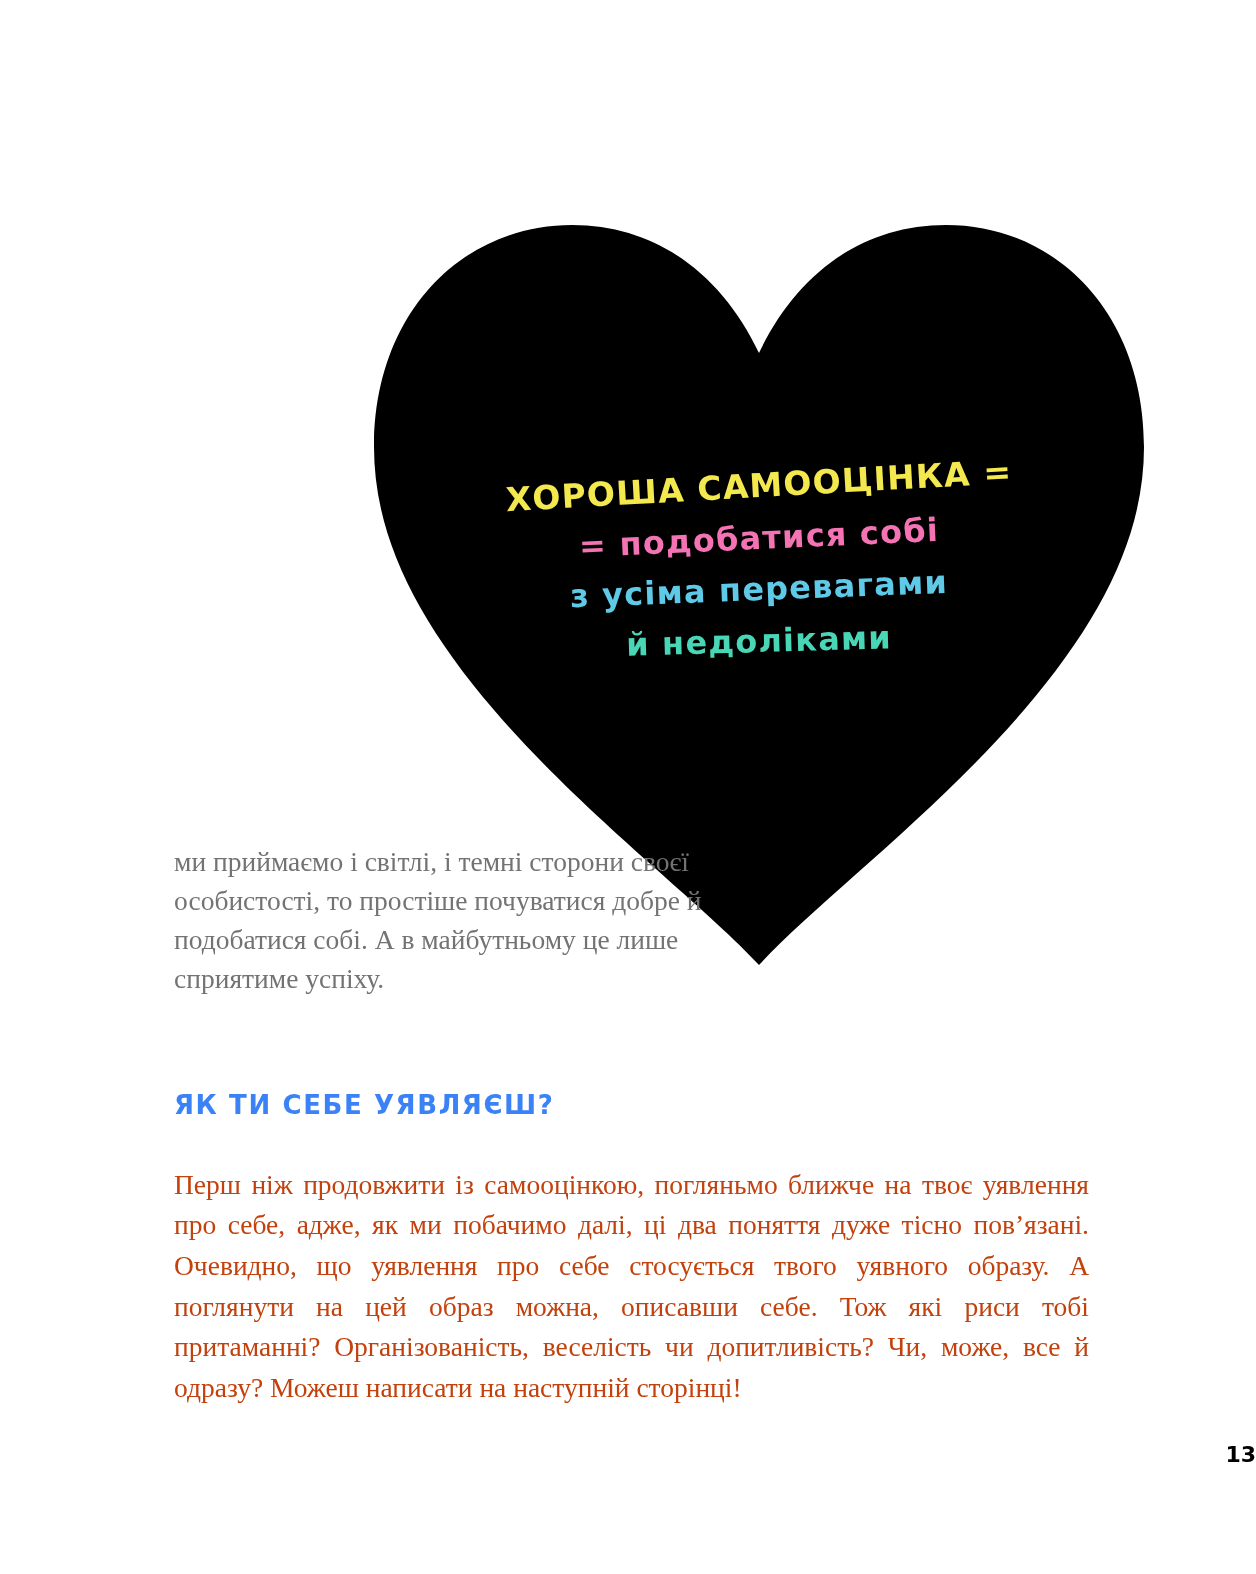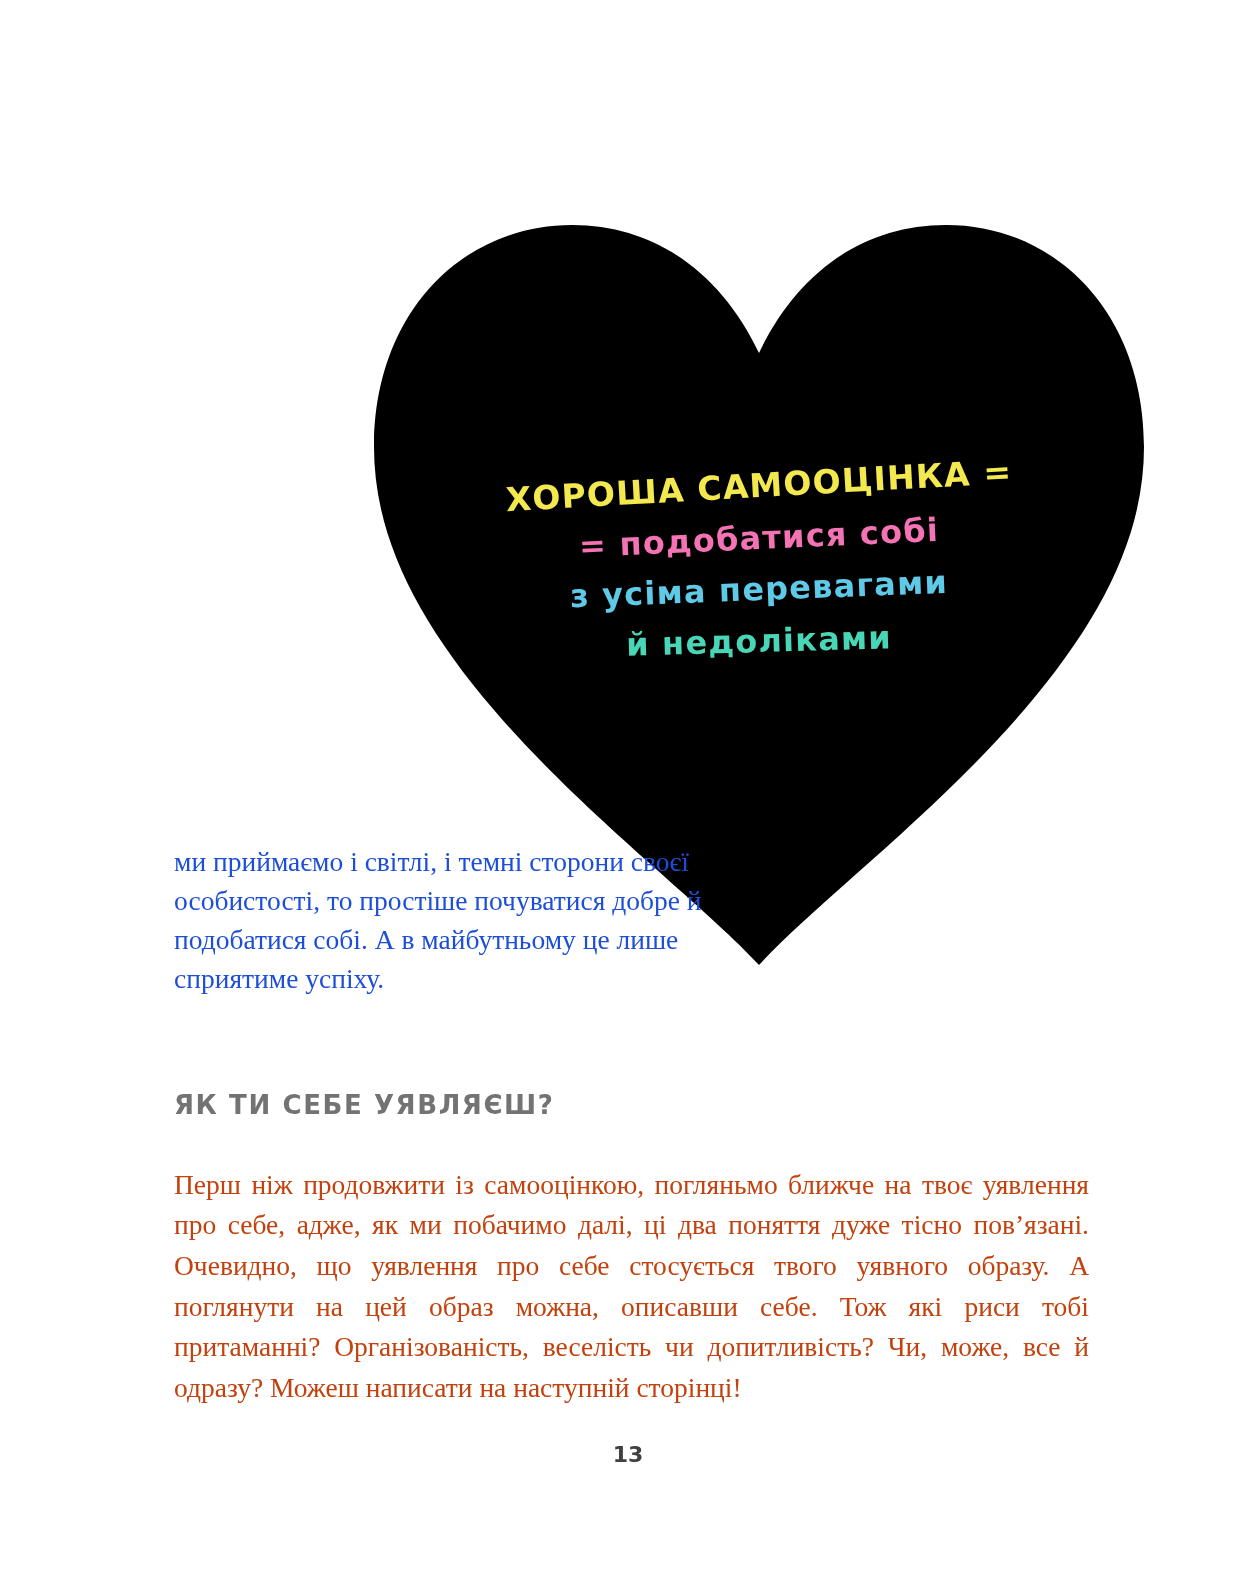--- a/index.html
+++ b/index.html
@@ -77,57 +77,57 @@
 
   
   .col-narrow {
     position: absolute;
     left: 174px;
     top: 814px;
     width: 545px;
     font-size: 27.5px;
     line-height: 1.42;
     text-align: left;
-    color: #1d4ed8;
+    color: #737373;
   }
 
   .section-heading {
     position: absolute;
     left: 174px;
     top: 1068px;
     width: 700px;
     font-family: "DejaVu Sans", sans-serif;
     font-weight: bold;
     font-size: 26px;
     letter-spacing: 1.6px;
-    color: #737373;
+    color: #3b82f6;
   }
 
   .col-wide {
     position: absolute;
     left: 174px;
     top: 1137px;
     width: 915px;
     font-size: 27.5px;
     line-height: 1.48;
     text-align: justify;
     color: #c2410c;
     hyphens: manual;
   }
 
   .page-number {
     position: absolute;
     left: 0;
     top: 1442px;
     width: 1256px;
-    text-align: center;
+    text-align: right;
     font-family: "DejaVu Sans", sans-serif;
     font-weight: bold;
     font-size: 22px;
-    color: #404040;
+    color: #000000;
   }
 </style>
 </head>
 <body>
 
 <div class="heart-wrap">
   <div class="heart">
     <svg viewBox="0 0 770 760" xmlns="http://www.w3.org/2000/svg" aria-hidden="true">
       <path d="M385 760
                C 330 700, 210 610, 120 505

